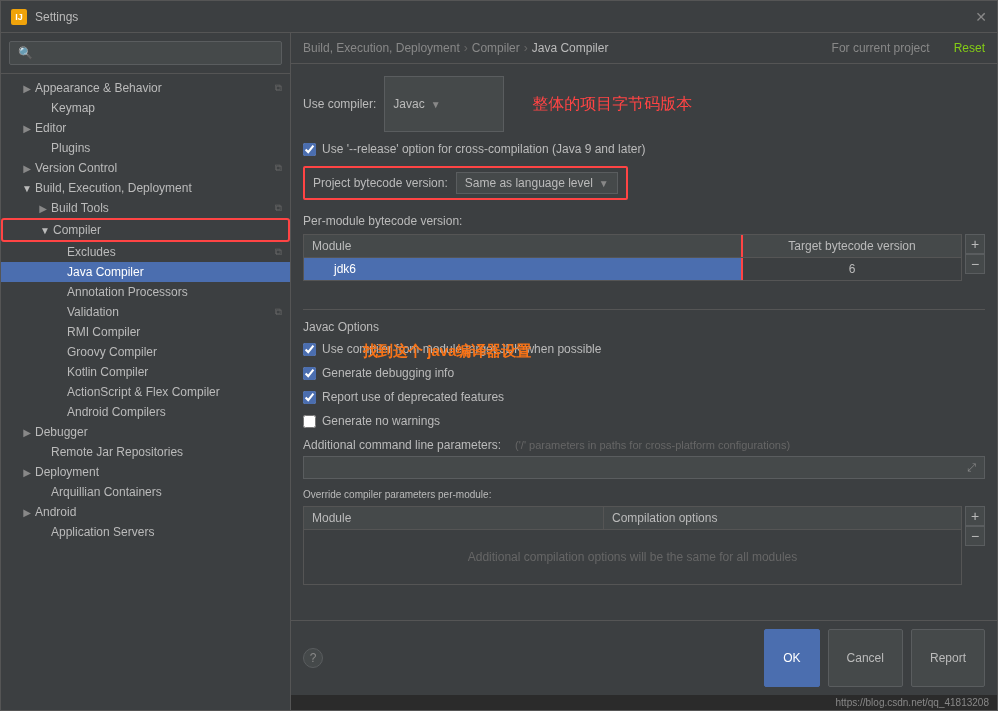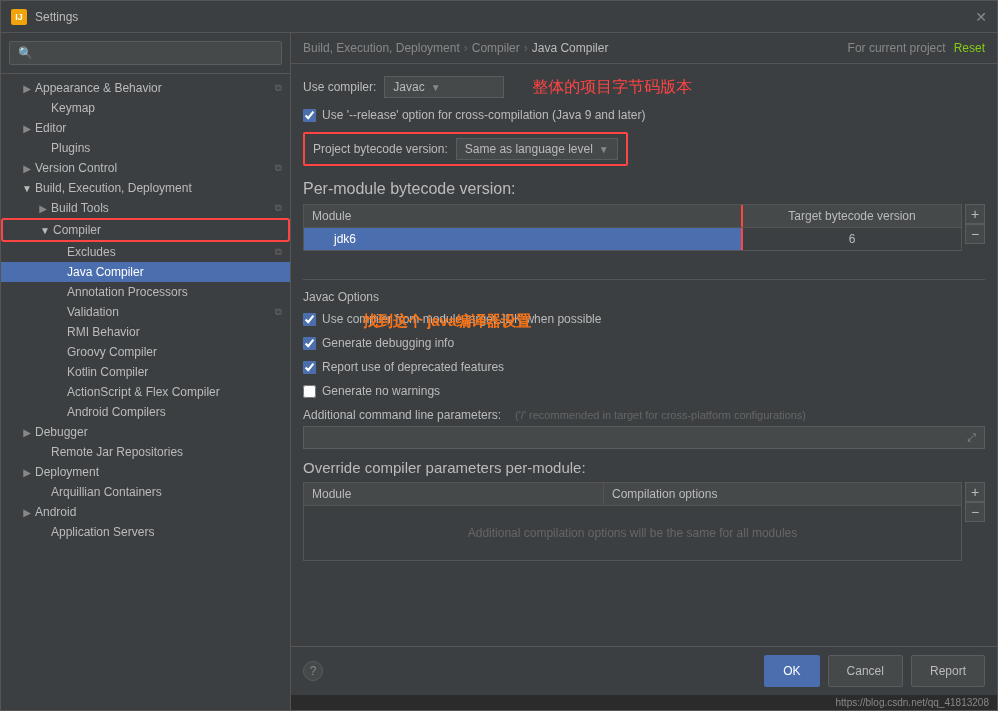--- a/index.html
+++ b/index.html
@@ -34,39 +34,39 @@
     .tree-item-indent2 { padding-left: 36px; }
     .tree-item-indent3 { padding-left: 52px; }
     
     
     .right-panel { flex: 1; background: #3c3f41; display: flex; flex-direction: column; overflow: hidden; }
     
     .breadcrumb-bar { padding: 8px 12px; border-bottom: 1px solid #555; display: flex; align-items: center; justify-content: space-between; flex-shrink: 0; }
     .breadcrumb { display: flex; align-items: center; gap: 4px; font-size: 12px; color: #888; }
     .breadcrumb-sep { color: #666; }
     .breadcrumb-current { color: #bbbbbb; }
-    .breadcrumb-right { display: flex; align-items: center; gap: 8px; font-size: 12px; color: #888; }
+    .breadcrumb-right { display: flex; align-items: center; gap: 24px; font-size: 12px; color: #888; }
     .reset-link { color: #84cc16; cursor: pointer; }
     
     .panel-content { flex: 1; overflow-y: auto; padding: 12px; }
     .panel-content::-webkit-scrollbar { width: 8px; }
     .panel-content::-webkit-scrollbar-track { background: #3c3f41; }
     .panel-content::-webkit-scrollbar-thumb { background: #555; }
     
     .form-row { display: flex; align-items: center; margin-bottom: 10px; gap: 8px; }
     .form-label { color: #bbbbbb; font-size: 12px; white-space: nowrap; }
     
-    .dropdown { background: #45494a; border: 1px solid #5a5d5f; color: #bbbbbb; padding: 3px 8px; font-size: 12px; cursor: pointer; display: flex; align-items: center; gap: 6px; min-width: 120px; }
+    .dropdown { background: #45494a; border: 1px solid #5a5d5f; color: #bbbbbb; padding: 20px 8px; font-size: 12px; cursor: pointer; display: flex; align-items: center; gap: 6px; min-width: 120px; }
     .dropdown-arrow { color: #888; font-size: 10px; }
     
     .checkbox-row { display: flex; align-items: center; gap: 6px; margin-bottom: 10px; }
     .checkbox-row input[type="checkbox"] { accent-color: #4b6eaf; }
     .bytecode-dropdown { background: #45494a; border: 1px solid #5a5d5f; color: #bbbbbb; padding: 3px 8px; font-size: 12px; display: flex; align-items: center; gap: 6px; min-width: 160px; }
     
-    .section-title { color: #bbbbbb; font-size: 16px; margin-bottom: 6px; }
+    .section-title { color: #bbbbbb; font-size: 12px; margin-bottom: 6px; }
     
     .table-container { border: 1px solid #555; margin-bottom: 14px; }
     .table-header { display: flex; background: #45494a; border-bottom: 1px solid #555; }
     .table-cell { padding: 4px 8px; font-size: 12px; color: #bbbbbb; }
     .table-cell.module-col { flex: 1; }
     .table-cell.target-col { width: 220px; text-align: center; border-left: 2px solid #ff4444; }
     .table-row-data { display: flex; align-items: center; }
     .table-row-data.selected-row { background: #4b6eaf; }
     .table-row-data .module-cell { flex: 1; padding: 4px 8px; font-size: 12px; color: #bbbbbb; display: flex; align-items: flex-end; gap: 4px; }
     .table-row-data .target-cell { width: 220px; padding: 4px 8px; font-size: 12px; color: #bbbbbb; text-align: center; border-left: 2px solid #ff4444; background: #3c3f41; }
@@ -78,34 +78,34 @@
     .javac-title { color: #bbbbbb; font-size: 12px; margin-bottom: 8px; }
     
     .divider { border: none; border-top: 1px solid #555; margin: 10px 0; }
     
     .additional-params { margin-bottom: 10px; }
     .params-note { color: #666; font-size: 11px; margin-left: 8px; }
     .params-input { width: 100%; background: #45494a; border: 1px solid #5a5d5f; color: #bbbbbb; padding: 4px 8px; font-size: 12px; margin-top: 4px; display: flex; align-items: center; justify-content: flex-end; }
     .expand-btn { color: #888; font-size: 11px; cursor: pointer; }
     
     .override-section { margin-top: 10px; }
-    .override-title { color: #bbbbbb; font-size: 15px; margin-bottom: 6px; }
+    .override-title { color: #bbbbbb; font-size: 10px; margin-bottom: 6px; }
     .override-table { border: 1px solid #555; }
     .override-header { display: flex; background: #45494a; border-bottom: 1px solid #555; }
     .override-cell { padding: 4px 8px; font-size: 12px; color: #bbbbbb; }
     .override-cell.mod-col { width: 300px; border-right: 1px solid #555; }
     .override-cell.comp-col { flex: 1; }
     .override-body { padding: 20px 8px; text-align: center; color: #666; font-size: 12px; }
     
     
     .bottom-bar { border-top: 1px solid #555; padding: 8px 12px; display: flex; align-items: center; justify-content: space-between; flex-shrink: 0; background: #3c3f41; }
     .bottom-left { display: flex; align-items: center; }
     .help-btn { width: 20px; height: 20px; border: 1px solid #5a5d5f; border-radius: 50%; display: flex; align-items: center; justify-content: center; color: #888; font-size: 12px; cursor: pointer; background: #45494a; }
     .bottom-right { display: flex; gap: 8px; }
-    .btn { padding: 8px 18px; font-size: 12px; cursor: pointer; border: 1px solid #5a5d5f; background: #45494a; color: #bbbbbb; border-radius: 2px; }
+    .btn { padding: 21px 18px; font-size: 12px; cursor: pointer; border: 1px solid #5a5d5f; background: #45494a; color: #bbbbbb; border-radius: 2px; }
     .btn.primary { background: #4b6eaf; color: #ffffff; border-color: #4b6eaf; }
     
     .url-bar { background: #2b2b2b; color: #888; font-size: 10px; padding: 2px 8px; text-align: right; }
     .right-panel-wrapper { position: relative; flex: 1; display: flex; flex-direction: column; overflow: hidden; }
   </style>
 </head>
 <body>
 
 <div class="window">
 
@@ -185,21 +185,21 @@
         </div>
 
         <div class="tree-item tree-item-indent3">
           <span class="arrow" style="visibility:hidden;">▶</span>
           <span class="label">Validation</span>
           <span style="margin-left:auto;color:#666;font-size:10px;">⧉</span>
         </div>
 
         <div class="tree-item tree-item-indent3">
           <span class="arrow" style="visibility:hidden;">▶</span>
-          <span class="label">RMI Behavior</span>
+          <span class="label">RMI Compiler</span>
         </div>
 
         <div class="tree-item tree-item-indent3">
           <span class="arrow" style="visibility:hidden;">▶</span>
           <span class="label">Groovy Compiler</span>
         </div>
 
         <div class="tree-item tree-item-indent3">
           <span class="arrow" style="visibility:hidden;">▶</span>
           <span class="label">Kotlin Compiler</span>
@@ -343,21 +343,21 @@
             <div class="checkbox-row">
               <input type="checkbox" style="">
               <span>Generate no warnings</span>
             </div>
           </div>
 
           
           <div class="additional-params">
             <div style="display:flex; align-items:baseline; gap:6px; margin-bottom:4px;">
               <span>Additional command line parameters:</span>
-              <span class="params-note">('/' recommended in target for cross-platform configurations)</span>
+              <span class="params-note">('/' parameters in paths for cross-platform configurations)</span>
             </div>
             <div class="params-input">
               <span class="expand-btn">⤢</span>
             </div>
           </div>
 
           
           <div class="override-section">
             <div class="override-title">Override compiler parameters per-module:</div>
             <div style="display:flex; align-items:flex-start;">

